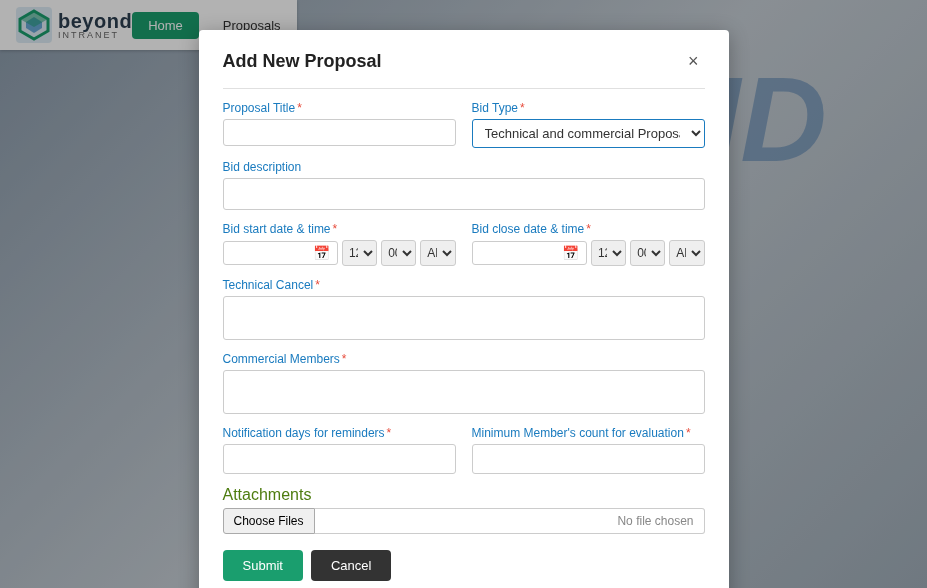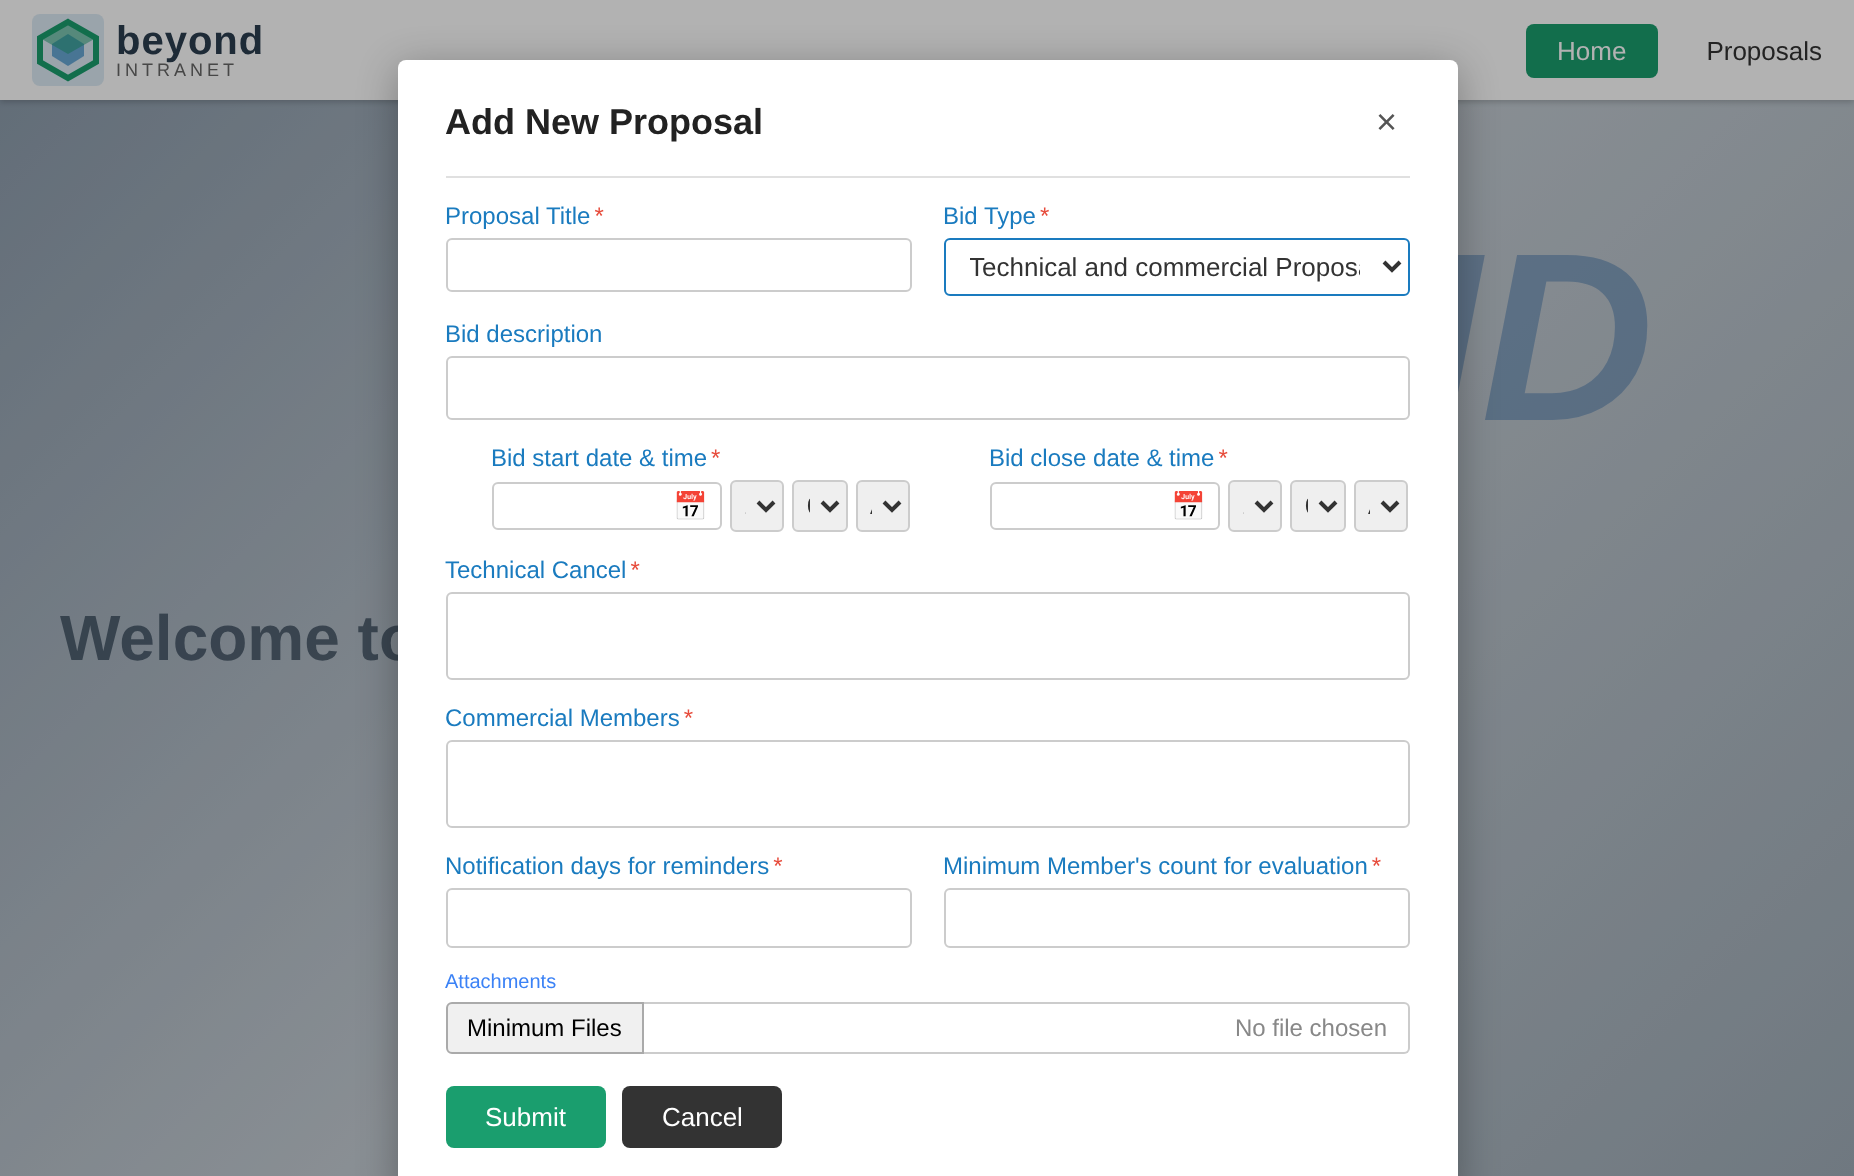--- a/index.html
+++ b/index.html
@@ -12,21 +12,21 @@
       overflow: hidden;
       position: relative;
     }
 
     
     .bg {
       position: absolute;
       inset: 0;
       background: linear-gradient(135deg, #8a9aaa 0%, #c5cdd4 50%, #a0adb8 100%);
       display: flex;
-      flex-direction: column;
+      flex-direction: row;
     }
 
     
     .topnav {
       background: #fff;
       height: 50px;
       display: flex;
       align-items: center;
       justify-content: space-between;
       padding: 0 16px;
@@ -209,21 +209,20 @@
 
     .bid-description-input {
       height: 32px;
     }
 
     
     .datetime-group {
       display: flex;
       flex-direction: column;
       flex: 1;
-      margin-left: 23px;
     }
 
     .datetime-inputs {
       display: flex;
       align-items: center;
       gap: 4px;
     }
 
     .date-input-wrapper {
       display: flex;
@@ -262,22 +261,22 @@
       height: 44px;
     }
 
     
     .count-input {
       height: 30px;
     }
 
     
     .attachments-label-text {
-      font-size: 10px;
-      color: #3b82f6;
+      font-size: 16px;
+      color: #4d7c0f;
       margin-bottom: 4px;
       display: block;
     }
 
     .file-input-row {
       display: flex;
       align-items: center;
     }
 
     .choose-files-btn {
@@ -471,21 +470,21 @@
             <span>Minimum Member's count for evaluation</span><span class="required">*</span>
           </label>
           <input type="text" class="count-input" style="">
         </div>
       </div>
 
       <div class="form-row">
         <div class="form-group full">
           <span class="attachments-label-text">Attachments</span>
           <div class="file-input-row">
-            <button class="choose-files-btn">Minimum Files</button>
+            <button class="choose-files-btn">Choose Files</button>
             <span class="file-name">No file chosen</span>
           </div>
         </div>
       </div>
 
       <div class="modal-footer">
         <button class="submit-btn">Submit</button>
         <button class="cancel-btn">Cancel</button>
       </div>
 

